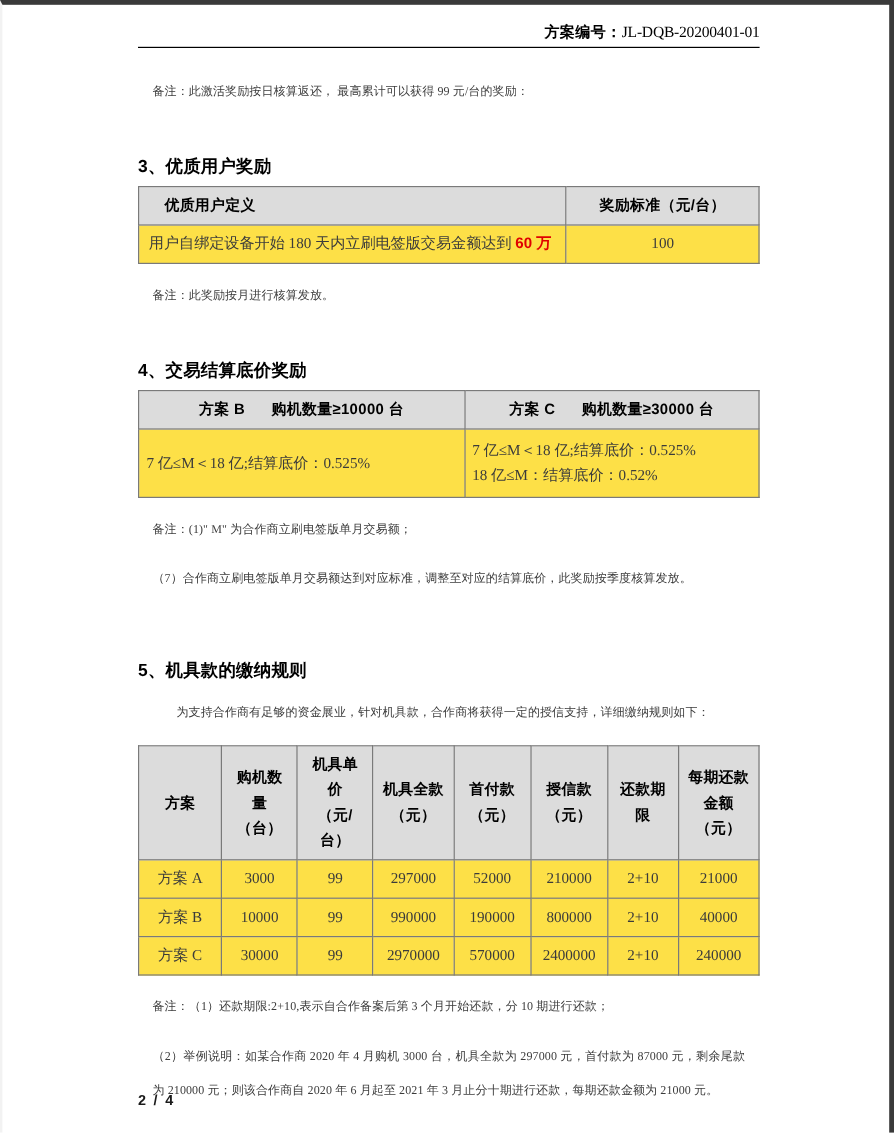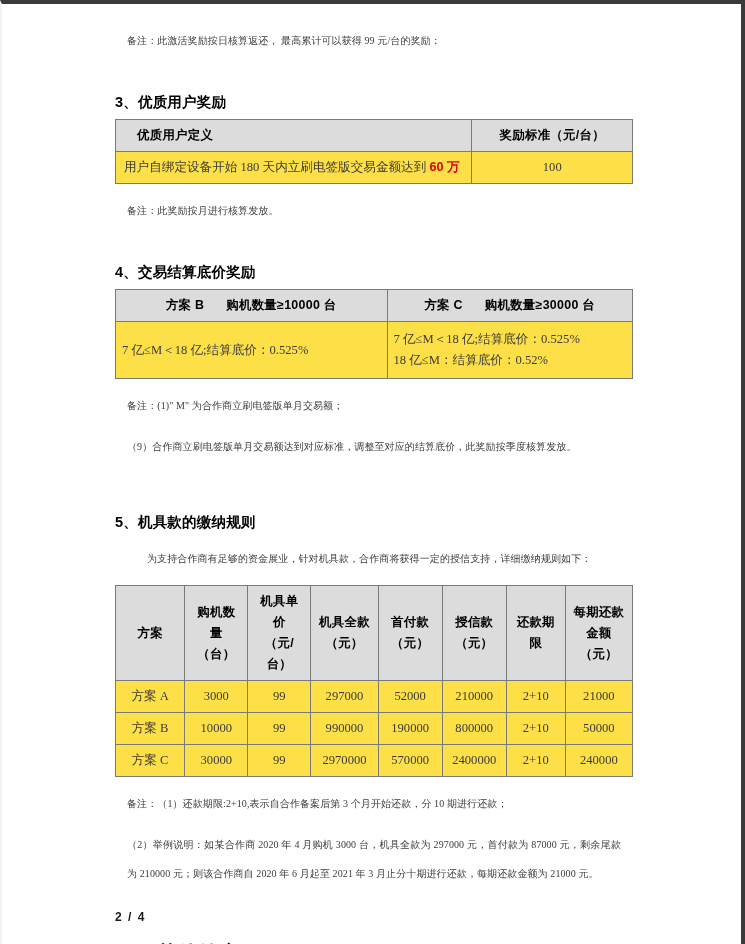--- a/index.html
+++ b/index.html
@@ -159,20 +159,23 @@
     color: #1a1a1a;
     letter-spacing: 1.5px;
   }
 </style>
 </head>
 <body>
 
 <div class="page-frame">
   <div class="page-inner">
 
+    <div class="doc-header">
+      <span class="hdr-label">方案编号：</span><span class="hdr-code">JL-DQB-20200401-01</span>
+    </div>
 
     <div class="spacer-sm"></div>
     <p class="para">备注：此激活奖励按日核算返还， 最高累计可以获得 99 元/台的奖励：</p>
 
     <div class="spacer-md"></div>
 
     <h3 class="sec-heading">3、优质用户奖励</h3>
 
     <table class="doc-table tbl-quality">
       <thead>
@@ -209,21 +212,21 @@
           </td>
           <td>
             <div>7 亿≤M＜18 亿;结算底价：0.525%</div>
             <div>18 亿≤M：结算底价：0.52%</div>
           </td>
         </tr>
       </tbody>
     </table>
 
     <p class="para">备注：(1)" M" 为合作商立刷电签版单月交易额；</p>
-    <p class="para">（9）合作商立刷电签版单月交易额达到对应标准，调整至对应的结算底价，此奖励按季度核算发放。</p>
+    <p class="para">（7）合作商立刷电签版单月交易额达到对应标准，调整至对应的结算底价，此奖励按季度核算发放。</p>
 
     <div class="spacer-lg"></div>
 
     <h3 class="sec-heading">5、机具款的缴纳规则</h3>
     <p class="para indent">为支持合作商有足够的资金展业，针对机具款，合作商将获得一定的授信支持，详细缴纳规则如下：</p>
 
     <table class="doc-table tbl-pay">
       <colgroup>
         <col class="c0">
           <col class="c1">
@@ -258,21 +261,21 @@
           <td>21000</td>
         </tr>
         <tr>
           <td>方案 B</td>
           <td>10000</td>
           <td>99</td>
           <td>990000</td>
           <td>190000</td>
           <td>800000</td>
           <td>2+10</td>
-          <td>50000</td>
+          <td>40000</td>
         </tr>
         <tr>
           <td>方案 C</td>
           <td>30000</td>
           <td>99</td>
           <td>2970000</td>
           <td>570000</td>
           <td>2400000</td>
           <td>2+10</td>
           <td>240000</td>

